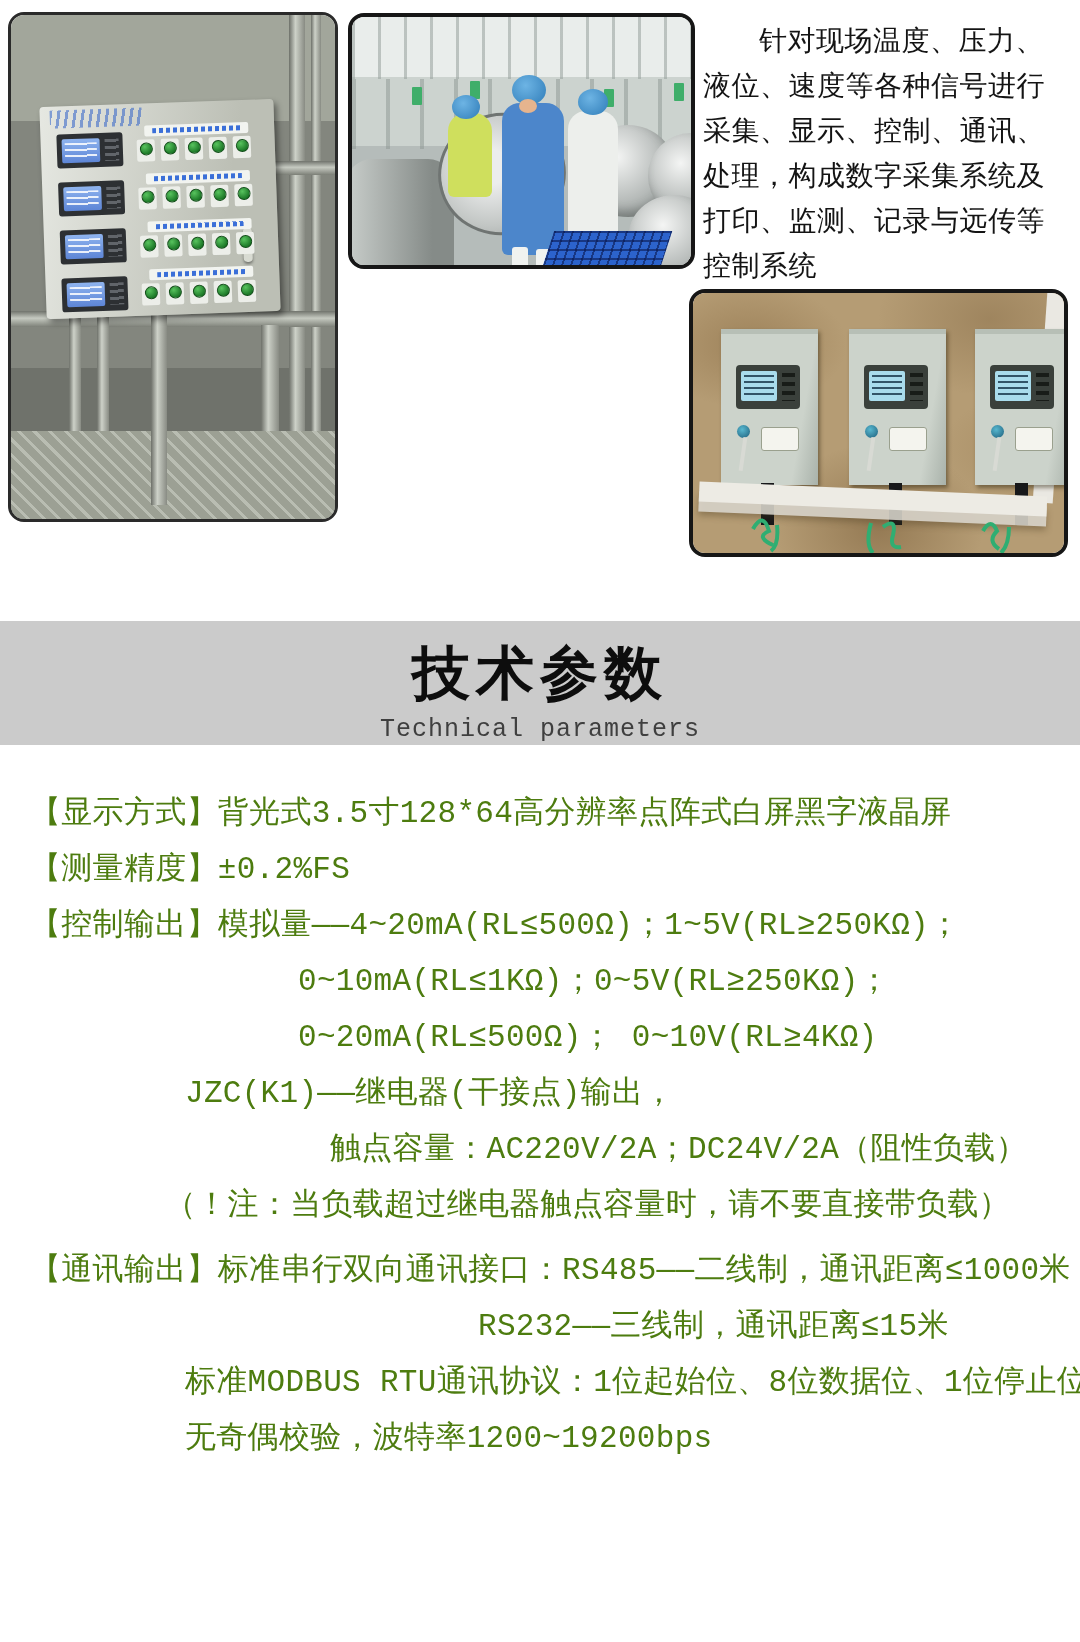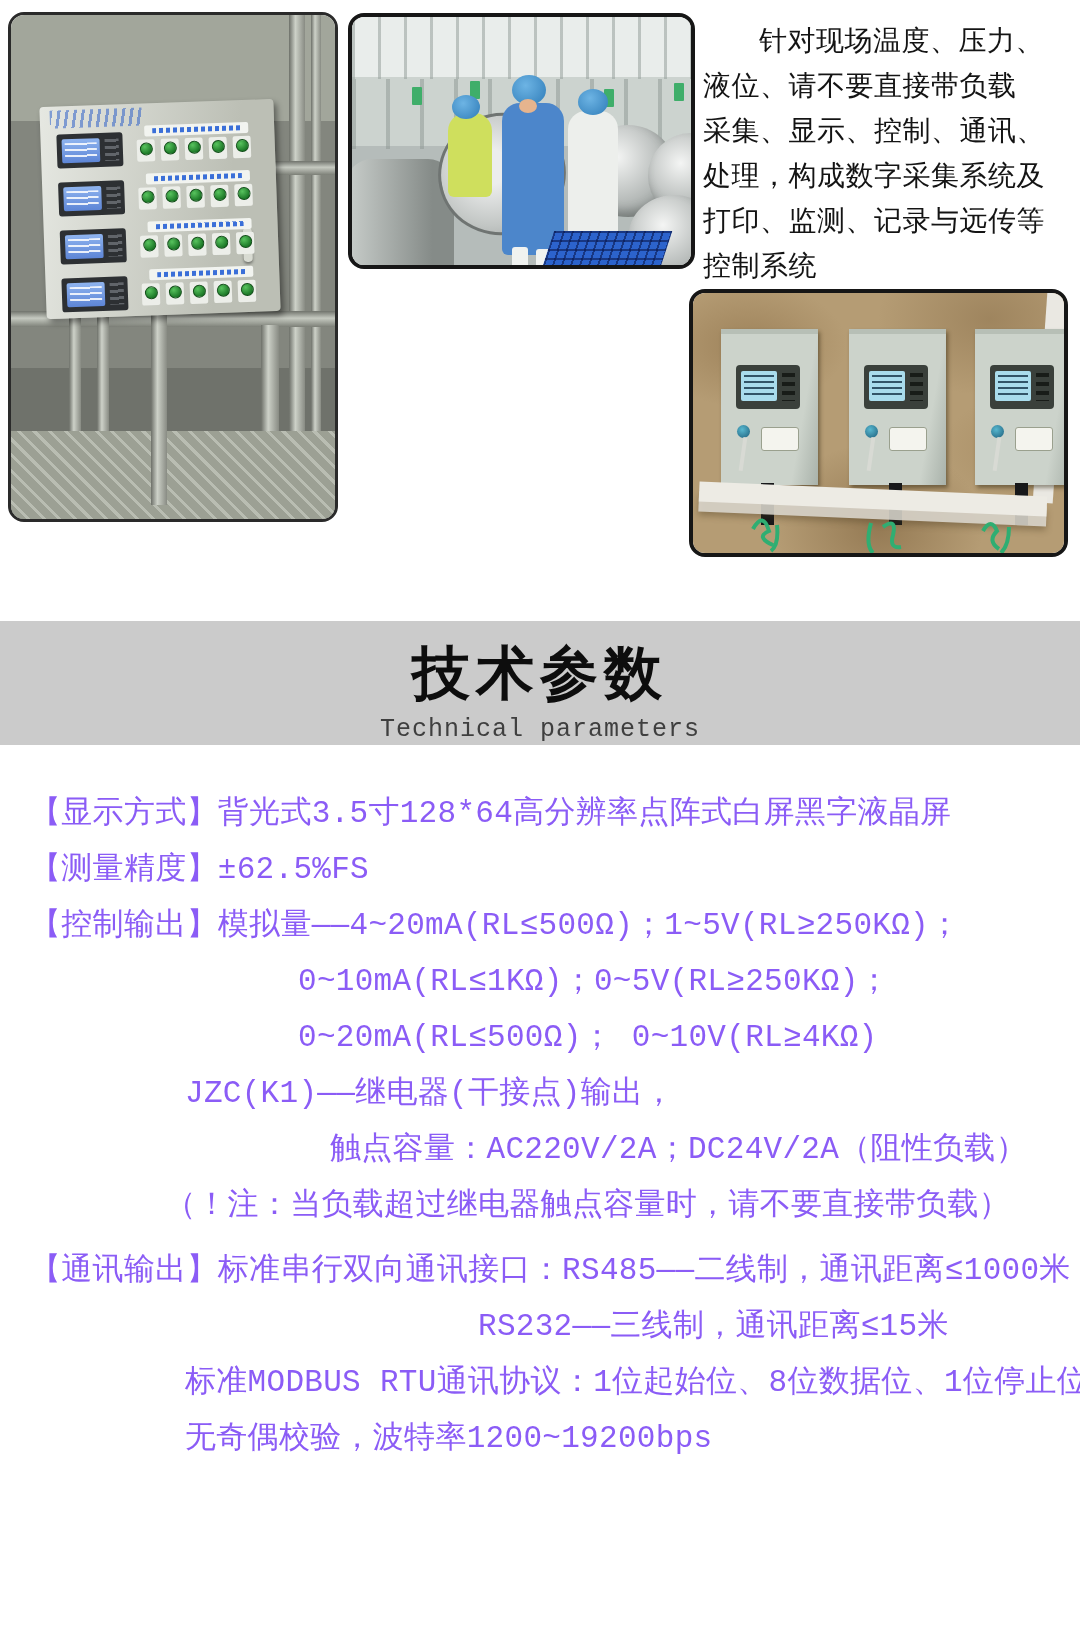--- a/index.html
+++ b/index.html
@@ -93,21 +93,21 @@
   #intro-app{left:376px;top:308px;width:290px;}
   .intro .line{white-space:nowrap;}
   .intro .line:first-child{text-indent:2em;}
 
   
   #band{position:absolute;left:0;top:621px;width:1080px;height:124px;background:#cbcbcb;text-align:center;}
   #band .title{margin-top:14px;font-size:58px;font-weight:800;letter-spacing:6px;color:#0d0d0d;}
   #band .subtitle{margin-top:2px;font-size:25px;color:#3f3f3f;letter-spacing:1px;}
 
   
-  #specs{position:absolute;left:30px;top:786px;width:1030px;font-size:31px;font-weight:500;color:#8b5cf6;}
+  #specs{position:absolute;left:30px;top:786px;width:1030px;font-size:31px;font-weight:500;color:#4d7c0f;}
   .spec-line{height:56px;line-height:56px;white-space:nowrap;letter-spacing:.3px;}
   .ind0{padding-left:0;}
   .ind1{padding-left:155px;}
   .ind2{padding-left:268px;}
   .ind3{padding-left:300px;}
   .ind4{padding-left:448px;}
   .note{padding-left:135px;}
   .gap{margin-top:9px;}
 </style>
 </head>
@@ -321,36 +321,36 @@
 
     <svg width="379" height="70" style="position:absolute;left:0;top:196px;">
       <path d="M60 40 q10 -18 16 2 q-14 6 4 14 M84 36 q2 20 -6 26" stroke="#2fae72" stroke-width="4" fill="none"></path>
       <path d="M178 34 q-6 22 2 30 M190 38 q14 -10 10 8 q-4 14 8 12" stroke="#2fae72" stroke-width="4" fill="none"></path>
       <path d="M290 42 q8 -14 14 0 q-10 10 2 18 M316 38 q0 18 -8 26" stroke="#2fae72" stroke-width="4" fill="none"></path>
     </svg>
   </div>
 
   <div class="intro" id="intro-right">
       <div class="line">针对现场温度、压力、</div>
-      <div class="line">液位、请不要直接带负载</div>
+      <div class="line">液位、速度等各种信号进行</div>
       <div class="line">采集、显示、控制、通讯、</div>
       <div class="line">处理，构成数字采集系统及</div>
       <div class="line">打印、监测、记录与远传等</div>
       <div class="line">控制系统</div>
     </div>
 
 
   <div id="band">
     <div class="title">技术参数</div>
     <div class="subtitle">Technical parameters</div>
   </div>
 
   <div id="specs">
       <div class="spec-line ind0">【显示方式】背光式3.5寸128*64高分辨率点阵式白屏黑字液晶屏</div>
-      <div class="spec-line ind0">【测量精度】±62.5%FS</div>
+      <div class="spec-line ind0">【测量精度】±0.2%FS</div>
       <div class="spec-line ind0">【控制输出】模拟量——4~20mA(RL≤500Ω)；1~5V(RL≥250KΩ)；</div>
       <div class="spec-line ind2">0~10mA(RL≤1KΩ)；0~5V(RL≥250KΩ)；</div>
       <div class="spec-line ind2">0~20mA(RL≤500Ω)；  0~10V(RL≥4KΩ)</div>
       <div class="spec-line ind1">JZC(K1)——继电器(干接点)输出，</div>
       <div class="spec-line ind3">触点容量：AC220V/2A；DC24V/2A（阻性负载）</div>
       <div class="spec-line ind1 note">（！注：当负载超过继电器触点容量时，请不要直接带负载）</div>
       <div class="spec-line ind0 gap">【通讯输出】标准串行双向通讯接口：RS485——二线制，通讯距离≤1000米</div>
       <div class="spec-line ind4">RS232——三线制，通讯距离≤15米</div>
       <div class="spec-line ind1">标准MODBUS RTU通讯协议：1位起始位、8位数据位、1位停止位、</div>
       <div class="spec-line ind1">无奇偶校验，波特率1200~19200bps</div>

